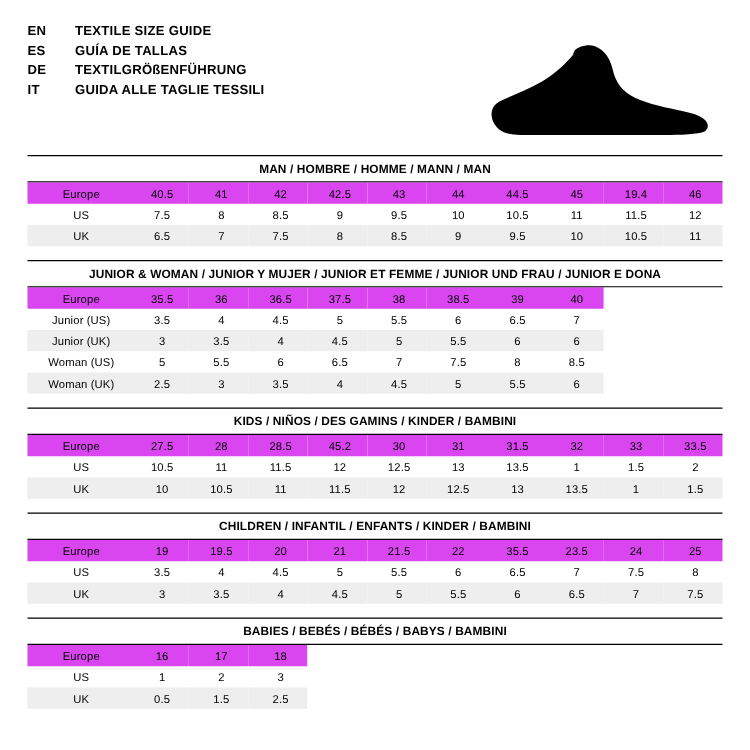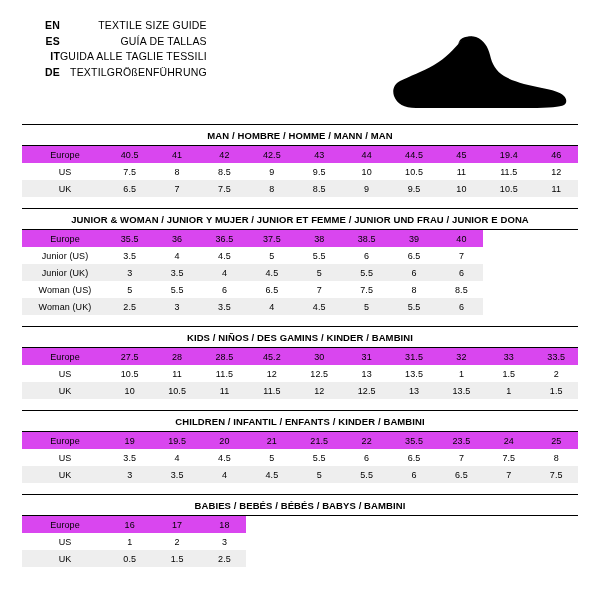--- a/index.html
+++ b/index.html
@@ -28,28 +28,27 @@
   }
   .lang-table {
     border-collapse: collapse;
   }
   .lang-table td {
     font-size: 10.5px;
     line-height: 15.5px;
     padding: 0;
     vertical-align: top;
     letter-spacing: 0.2px;
-    text-align: right;
   }
   .lang-code {
     width: 38px;
     font-weight: bold;
   }
   .lang-title {
-    font-weight: normal;
+    font-weight: bold;
   }
   .shoe-art {
     position: absolute;
     right: 6px;
     top: 16px;
     width: 192px;
     height: 76px;
   }
   .footwear-line {
     margin-top: 16px;
@@ -107,26 +106,26 @@
       <tbody>
         <tr>
           <td class="lang-code">EN</td>
           <td class="lang-title">TEXTILE SIZE GUIDE</td>
         </tr>
         <tr>
           <td class="lang-code">ES</td>
           <td class="lang-title">GUÍA DE TALLAS</td>
         </tr>
         <tr>
+          <td class="lang-code">DE</td>
+          <td class="lang-title">TEXTILGRÖßENFÜHRUNG</td>
+        </tr>
+        <tr>
           <td class="lang-code">IT</td>
           <td class="lang-title">GUIDA ALLE TAGLIE TESSILI</td>
-        </tr>
-        <tr>
-          <td class="lang-code">DE</td>
-          <td class="lang-title">TEXTILGRÖßENFÜHRUNG</td>
         </tr>
       </tbody>
     </table>
 
     <div class="shoe-art">
       <svg viewBox="0 0 192 76" width="192" height="76" aria-hidden="true">
         <path fill="#000000" d="M14,62 C12,56 14,50 20,47 C30,42 42,38 54,31 C66,24 74,15 80,8 C84,3 90,1 96,3 C104,6 108,13 110,21 C112,30 116,37 124,42 C134,48 148,51 162,54 C172,56 180,58 184,62 C187,65 187,69 184,71 C180,73 170,74 150,74 L36,74 C24,74 17,70 14,62 Z"></path>
         <path fill="#000000" d="M78,10 C84,4 92,2 98,6 C94,2 86,1 80,6 Z"></path>
       </svg>
     </div>

